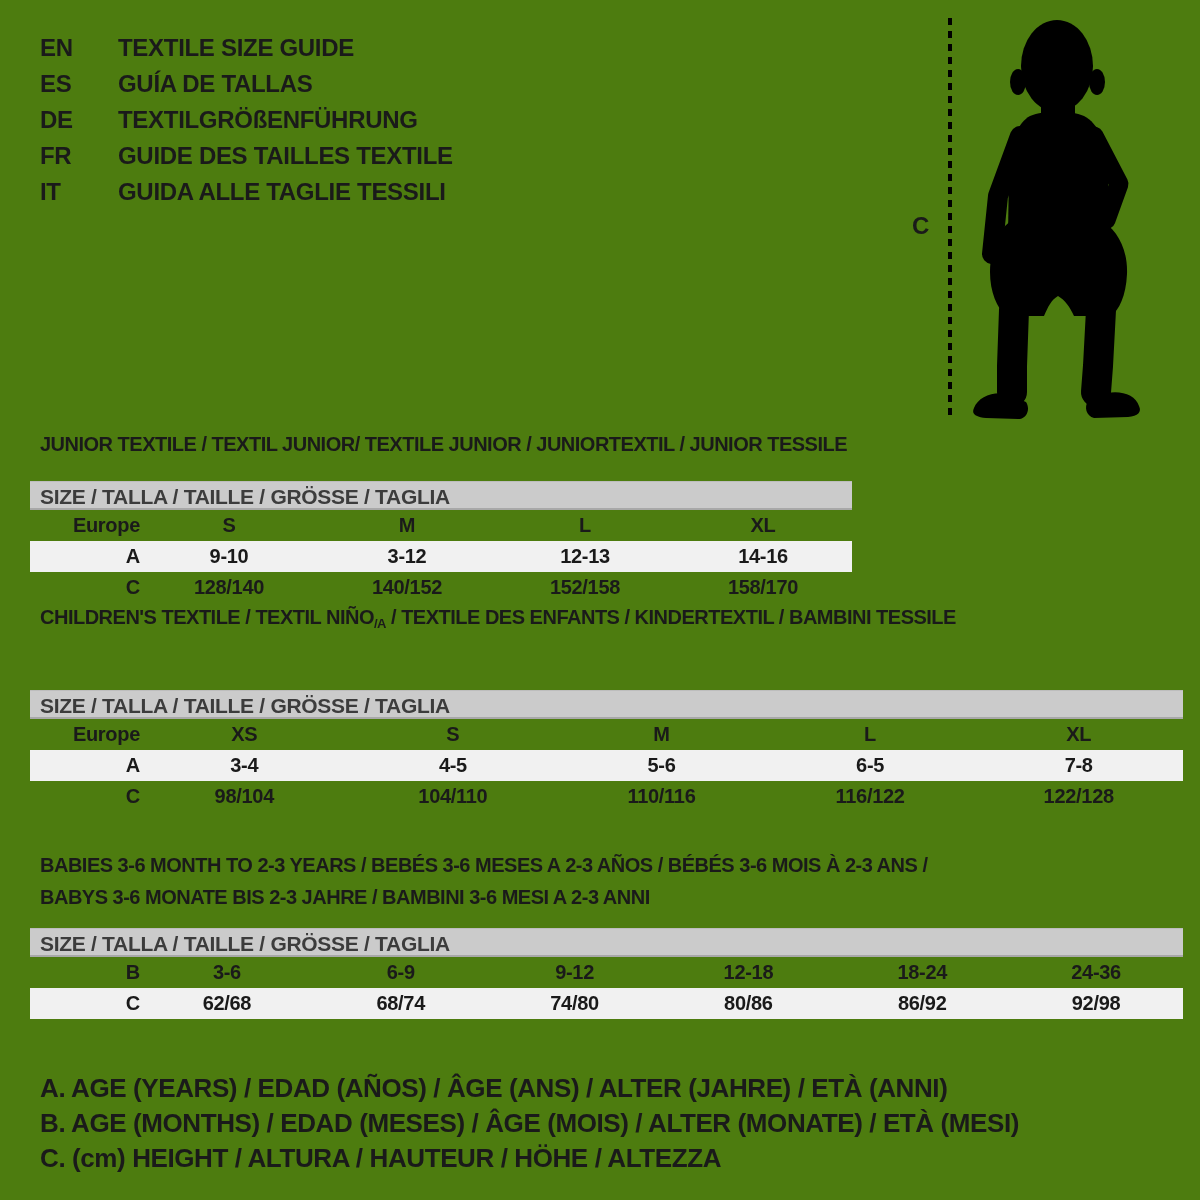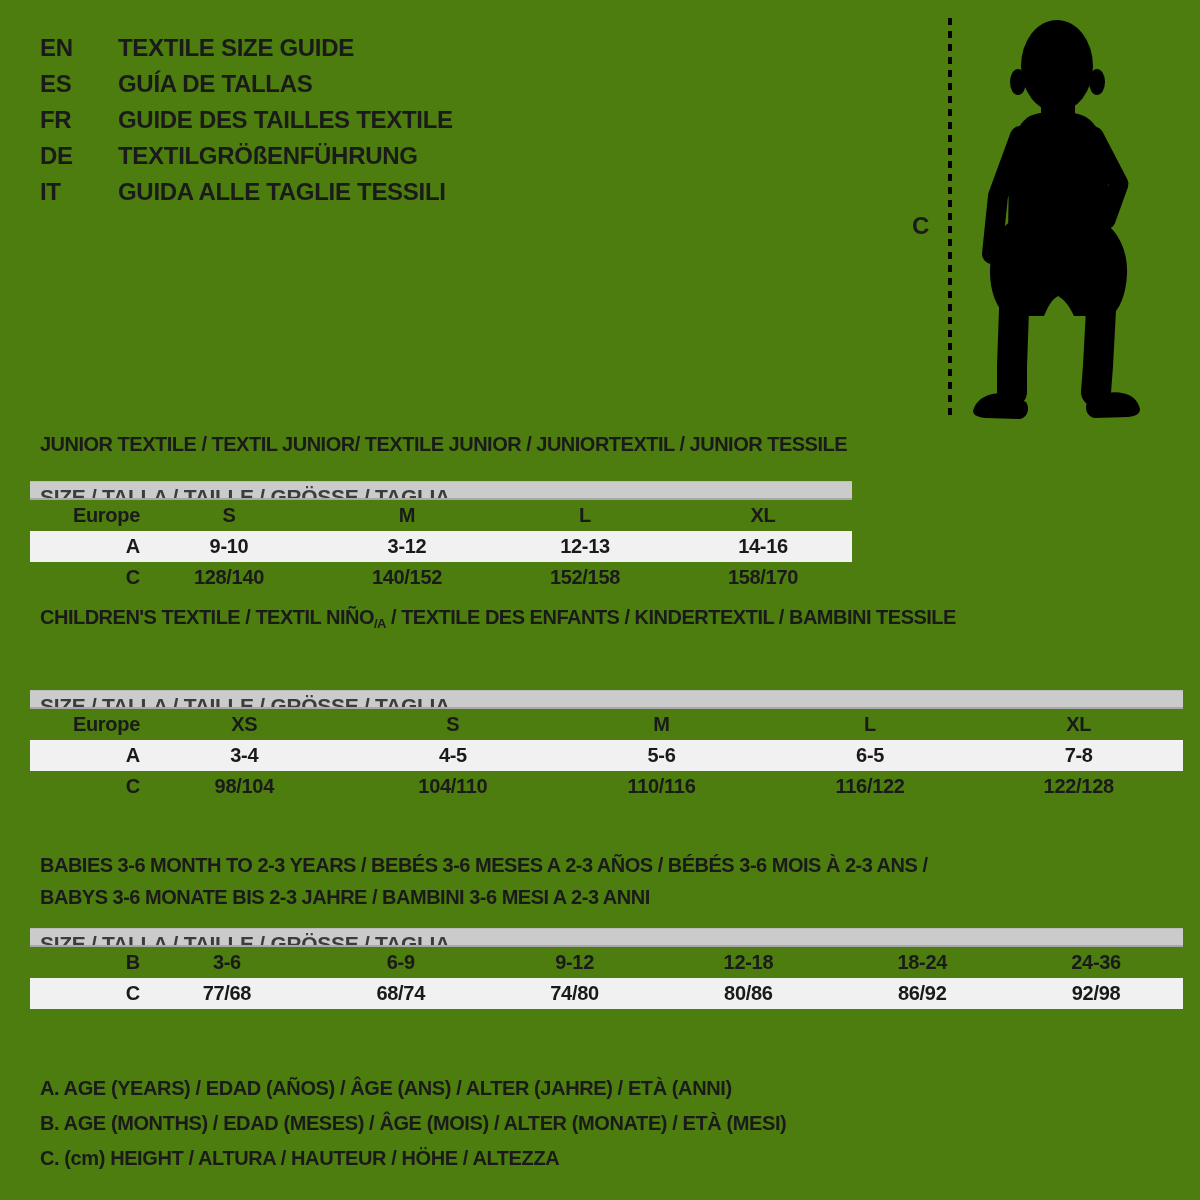--- a/index.html
+++ b/index.html
@@ -24,54 +24,54 @@
   #junior-title   { top:433px; }
   #children-title { top:606px; }
   #babies-title   { top:849px; line-height:32px; }
   .title-sub { font-size:13px; vertical-align:-4px; }
   
   .table-block { position:absolute; }
   #junior-block   { left:30px; top:481px; width:822px; }
   #children-block { left:30px; top:690px; width:1153px; }
   #babies-block   { left:30px; top:928px; width:1153px; }
   .size-bar {
-    height:19px; line-height:29px; background:#cbcbcb;
+    height:29px; line-height:29px; background:#cbcbcb;
     border-top:1px solid #bdbdbd; border-bottom:2px solid #a8a8a8;
     padding-left:10px; font-size:21px; color:#3c3c3c; letter-spacing:-0.3px;
     box-sizing:border-box; white-space:nowrap; overflow:hidden;
   }
   .size-table { border-collapse:collapse; table-layout:fixed; width:100%; }
   .size-table td {
     height:31px; padding:0; text-align:center;
     font-size:20px; font-weight:bold; letter-spacing:-0.3px; white-space:nowrap;
   }
   .size-table td.cell-label { text-align:right; padding-left:10px; }
   .col-first { width:110px; }
   .row-alt { background:#f1f1f1; }
   
   .legend { position:absolute; left:40px; top:1071px; }
-  .legend-line { font-size:20px; line-height:35px; letter-spacing:-0.4px; white-space:nowrap; }
+  .legend-line { font-size:26px; line-height:35px; letter-spacing:-0.4px; white-space:nowrap; }
 </style>
 </head>
 <body>
 
 <div class="page">
 
   <div class="lang-block">
     <div class="lang-row">
       <span class="lang-code">EN</span><span>TEXTILE SIZE GUIDE</span>
     </div>
     <div class="lang-row">
       <span class="lang-code">ES</span><span>GUÍA DE TALLAS</span>
     </div>
     <div class="lang-row">
+      <span class="lang-code">DE</span><span>TEXTILGRÖßENFÜHRUNG</span>
+    </div>
+    <div class="lang-row">
       <span class="lang-code">FR</span><span>GUIDE DES TAILLES TEXTILE</span>
-    </div>
-    <div class="lang-row">
-      <span class="lang-code">DE</span><span>TEXTILGRÖßENFÜHRUNG</span>
     </div>
     <div class="lang-row">
       <span class="lang-code">IT</span><span>GUIDA ALLE TAGLIE TESSILI</span>
     </div>
   </div>
 
   <div class="dotted-line"></div>
   <div class="c-label">C</div>
   <svg class="baby-figure" viewBox="0 0 180 410" aria-hidden="true">
     <g fill="#000000">
@@ -191,21 +191,21 @@
           <td class="cell-label">B</td>
           <td>3-6</td>
           <td>6-9</td>
           <td>9-12</td>
           <td>12-18</td>
           <td>18-24</td>
           <td>24-36</td>
         </tr>
         <tr class="row-alt">
           <td class="cell-label">C</td>
-          <td>77/68</td>
+          <td>62/68</td>
           <td>68/74</td>
           <td>74/80</td>
           <td>80/86</td>
           <td>86/92</td>
           <td>92/98</td>
         </tr>
       </tbody>
     </table>
   </div>
 

